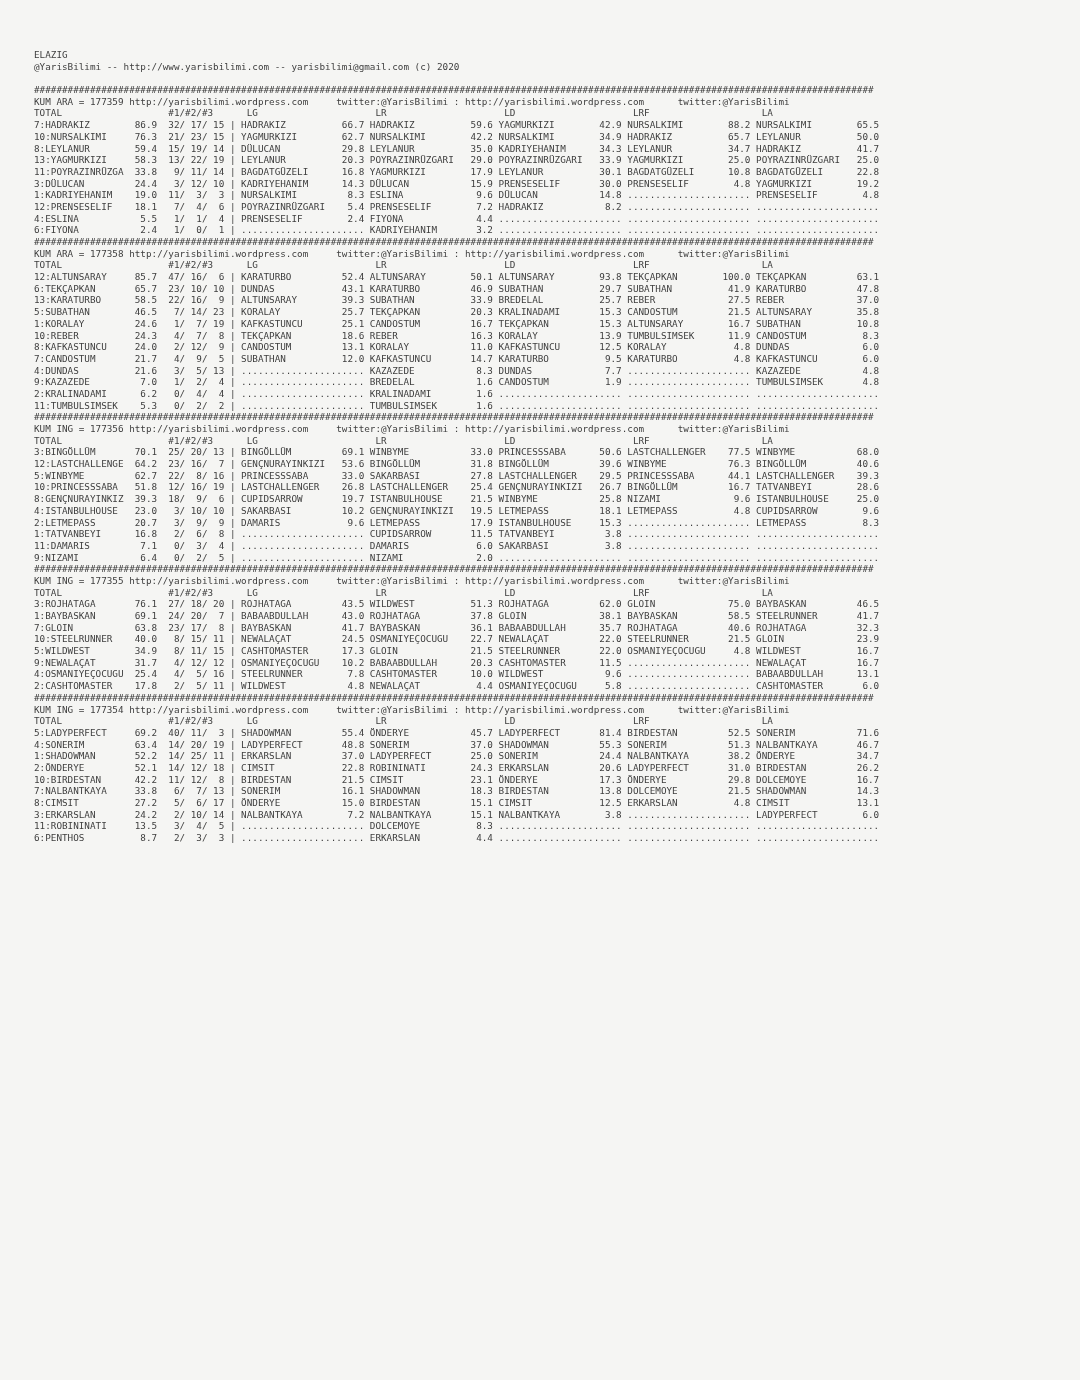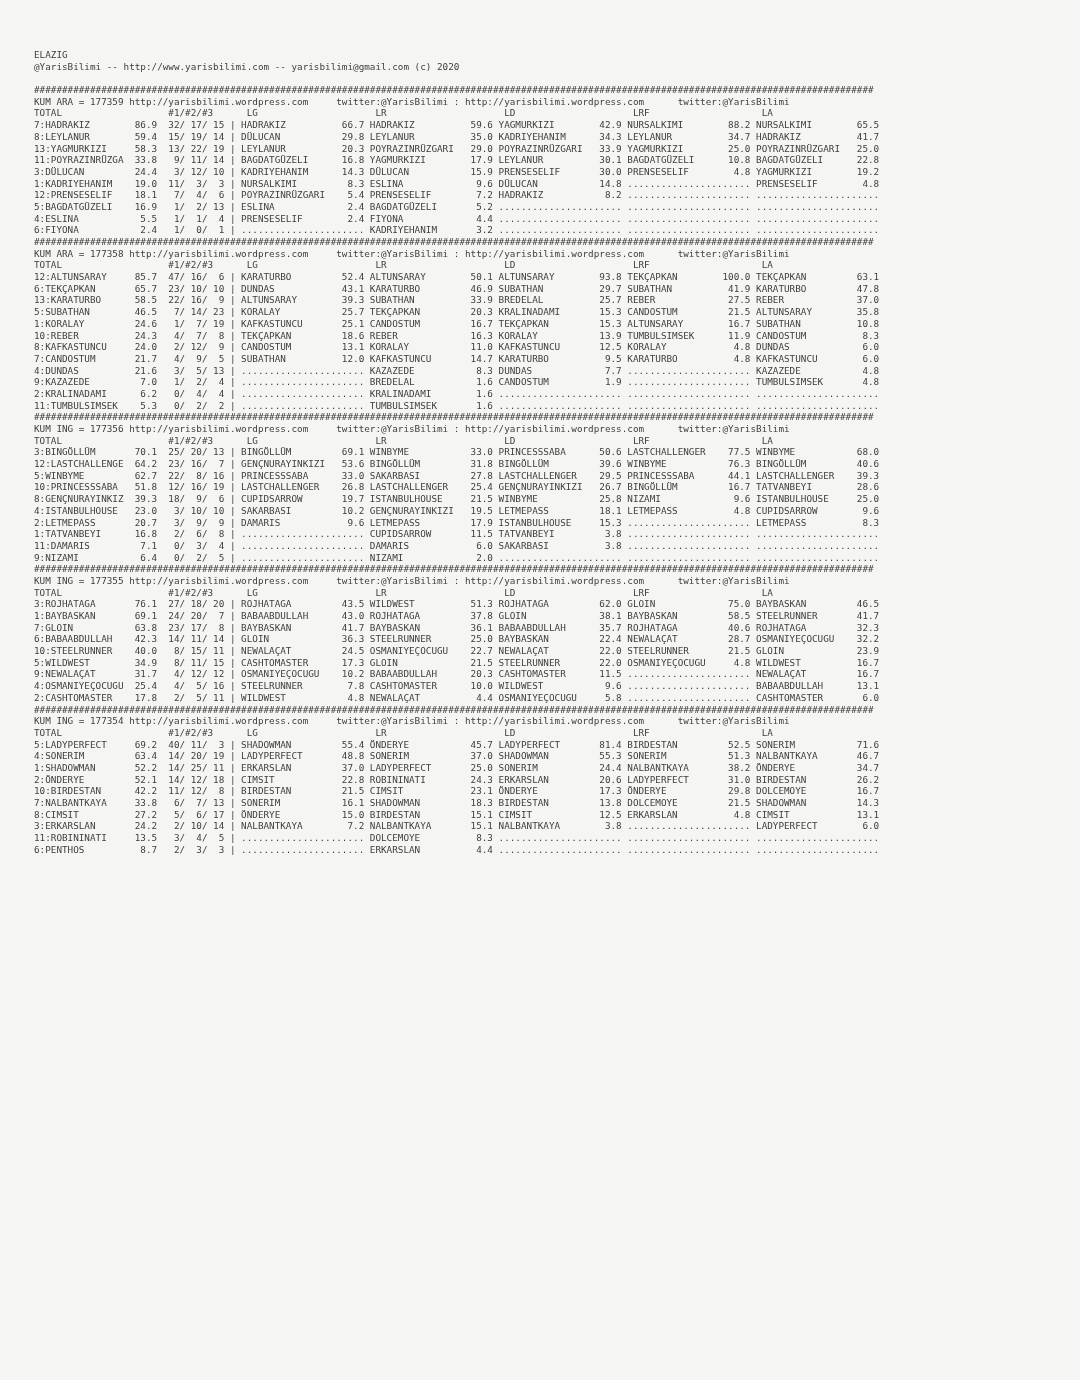--- a/index.html
+++ b/index.html
@@ -36,27 +36,27 @@
   <div class="report">
     <div class="ln">ELAZIG</div>
     <div class="ln">@YarisBilimi -- http://www.yarisbilimi.com -- yarisbilimi@gmail.com (c) 2020</div>
     <div class="ln"></div>
     <div id="sections">
         <div>
           <div class="ln">######################################################################################################################################################</div>
           <div class="ln">KUM ARA = 177359 http://yarisbilimi.wordpress.com     twitter:@YarisBilimi : http://yarisbilimi.wordpress.com      twitter:@YarisBilimi</div>
           <div class="ln">TOTAL                   #1/#2/#3      LG                     LR                     LD                     LRF                    LA</div>
           <div class="ln">7:HADRAKIZ        86.9  32/ 17/ 15 | HADRAKIZ          66.7 HADRAKIZ          59.6 YAGMURKIZI        42.9 NURSALKIMI        88.2 NURSALKIMI        65.5 </div>
+          <div class="ln">10:NURSALKIMI     76.3  21/ 23/ 15 | YAGMURKIZI        62.7 NURSALKIMI        42.2 NURSALKIMI        34.9 HADRAKIZ          65.7 LEYLANUR          50.0 </div>
           <div class="ln">8:LEYLANUR        59.4  15/ 19/ 14 | DÜLUCAN           29.8 LEYLANUR          35.0 KADRIYEHANIM      34.3 LEYLANUR          34.7 HADRAKIZ          41.7 </div>
           <div class="ln">13:YAGMURKIZI     58.3  13/ 22/ 19 | LEYLANUR          20.3 POYRAZINRÜZGARI   29.0 POYRAZINRÜZGARI   33.9 YAGMURKIZI        25.0 POYRAZINRÜZGARI   25.0 </div>
           <div class="ln">11:POYRAZINRÜZGA  33.8   9/ 11/ 14 | BAGDATGÜZELI      16.8 YAGMURKIZI        17.9 LEYLANUR          30.1 BAGDATGÜZELI      10.8 BAGDATGÜZELI      22.8 </div>
           <div class="ln">3:DÜLUCAN         24.4   3/ 12/ 10 | KADRIYEHANIM      14.3 DÜLUCAN           15.9 PRENSESELIF       30.0 PRENSESELIF        4.8 YAGMURKIZI        19.2 </div>
           <div class="ln">1:KADRIYEHANIM    19.0  11/  3/  3 | NURSALKIMI         8.3 ESLINA             9.6 DÜLUCAN           14.8 ...................... PRENSESELIF        4.8 </div>
           <div class="ln">12:PRENSESELIF    18.1   7/  4/  6 | POYRAZINRÜZGARI    5.4 PRENSESELIF        7.2 HADRAKIZ           8.2 ...................... ...................... </div>
-          <div class="ln">5:BAGDATGÜZELI    16.9   1/  2/ 13 | ESLINA             2.4 BAGDATGÜZELI       5.2 ...................... ...................... ...................... </div>
           <div class="ln">4:ESLINA           5.5   1/  1/  4 | PRENSESELIF        2.4 FIYONA             4.4 ...................... ...................... ...................... </div>
           <div class="ln">6:FIYONA           2.4   1/  0/  1 | ...................... KADRIYEHANIM       3.2 ...................... ...................... ...................... </div>
         </div>
         <div>
           <div class="ln">######################################################################################################################################################</div>
           <div class="ln">KUM ARA = 177358 http://yarisbilimi.wordpress.com     twitter:@YarisBilimi : http://yarisbilimi.wordpress.com      twitter:@YarisBilimi</div>
           <div class="ln">TOTAL                   #1/#2/#3      LG                     LR                     LD                     LRF                    LA</div>
           <div class="ln">12:ALTUNSARAY     85.7  47/ 16/  6 | KARATURBO         52.4 ALTUNSARAY        50.1 ALTUNSARAY        93.8 TEKÇAPKAN        100.0 TEKÇAPKAN         63.1 </div>
           <div class="ln">6:TEKÇAPKAN       65.7  23/ 10/ 10 | DUNDAS            43.1 KARATURBO         46.9 SUBATHAN          29.7 SUBATHAN          41.9 KARATURBO         47.8 </div>
           <div class="ln">13:KARATURBO      58.5  22/ 16/  9 | ALTUNSARAY        39.3 SUBATHAN          33.9 BREDELAL          25.7 REBER             27.5 REBER             37.0 </div>
@@ -85,21 +85,20 @@
           <div class="ln">11:DAMARIS         7.1   0/  3/  4 | ...................... DAMARIS            6.0 SAKARBASI          3.8 ...................... ...................... </div>
           <div class="ln">9:NIZAMI           6.4   0/  2/  5 | ...................... NIZAMI             2.0 ...................... ...................... ...................... </div>
         </div>
         <div>
           <div class="ln">######################################################################################################################################################</div>
           <div class="ln">KUM ING = 177355 http://yarisbilimi.wordpress.com     twitter:@YarisBilimi : http://yarisbilimi.wordpress.com      twitter:@YarisBilimi</div>
           <div class="ln">TOTAL                   #1/#2/#3      LG                     LR                     LD                     LRF                    LA</div>
           <div class="ln">3:ROJHATAGA       76.1  27/ 18/ 20 | ROJHATAGA         43.5 WILDWEST          51.3 ROJHATAGA         62.0 GLOIN             75.0 BAYBASKAN         46.5 </div>
           <div class="ln">1:BAYBASKAN       69.1  24/ 20/  7 | BABAABDULLAH      43.0 ROJHATAGA         37.8 GLOIN             38.1 BAYBASKAN         58.5 STEELRUNNER       41.7 </div>
           <div class="ln">7:GLOIN           63.8  23/ 17/  8 | BAYBASKAN         41.7 BAYBASKAN         36.1 BABAABDULLAH      35.7 ROJHATAGA         40.6 ROJHATAGA         32.3 </div>
-          <div class="ln">6:BABAABDULLAH    42.3  14/ 11/ 14 | GLOIN             36.3 STEELRUNNER       25.0 BAYBASKAN         22.4 NEWALAÇAT         28.7 OSMANIYEÇOCUGU    32.2 </div>
           <div class="ln">10:STEELRUNNER    40.0   8/ 15/ 11 | NEWALAÇAT         24.5 OSMANIYEÇOCUGU    22.7 NEWALAÇAT         22.0 STEELRUNNER       21.5 GLOIN             23.9 </div>
           <div class="ln">5:WILDWEST        34.9   8/ 11/ 15 | CASHTOMASTER      17.3 GLOIN             21.5 STEELRUNNER       22.0 OSMANIYEÇOCUGU     4.8 WILDWEST          16.7 </div>
           <div class="ln">9:NEWALAÇAT       31.7   4/ 12/ 12 | OSMANIYEÇOCUGU    10.2 BABAABDULLAH      20.3 CASHTOMASTER      11.5 ...................... NEWALAÇAT         16.7 </div>
           <div class="ln">4:OSMANIYEÇOCUGU  25.4   4/  5/ 16 | STEELRUNNER        7.8 CASHTOMASTER      10.0 WILDWEST           9.6 ...................... BABAABDULLAH      13.1 </div>
           <div class="ln">2:CASHTOMASTER    17.8   2/  5/ 11 | WILDWEST           4.8 NEWALAÇAT          4.4 OSMANIYEÇOCUGU     5.8 ...................... CASHTOMASTER       6.0 </div>
         </div>
         <div>
           <div class="ln">######################################################################################################################################################</div>
           <div class="ln">KUM ING = 177354 http://yarisbilimi.wordpress.com     twitter:@YarisBilimi : http://yarisbilimi.wordpress.com      twitter:@YarisBilimi</div>
           <div class="ln">TOTAL                   #1/#2/#3      LG                     LR                     LD                     LRF                    LA</div>

